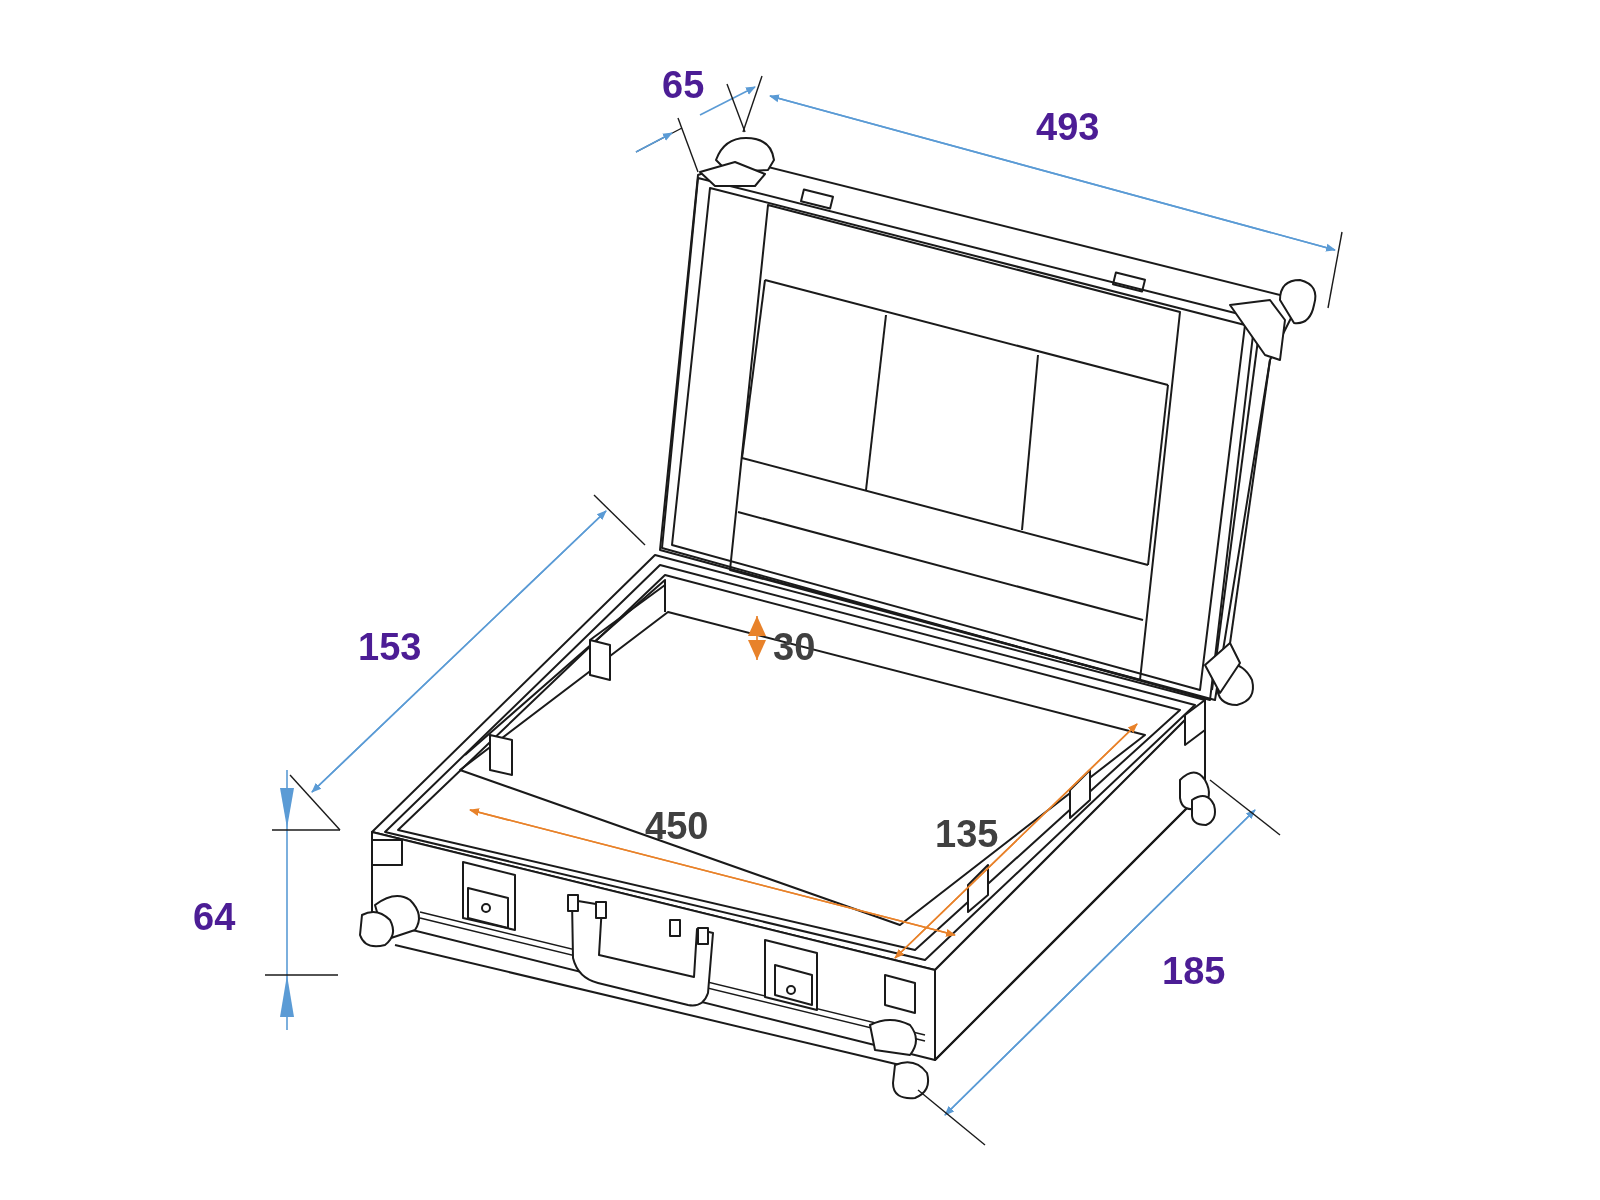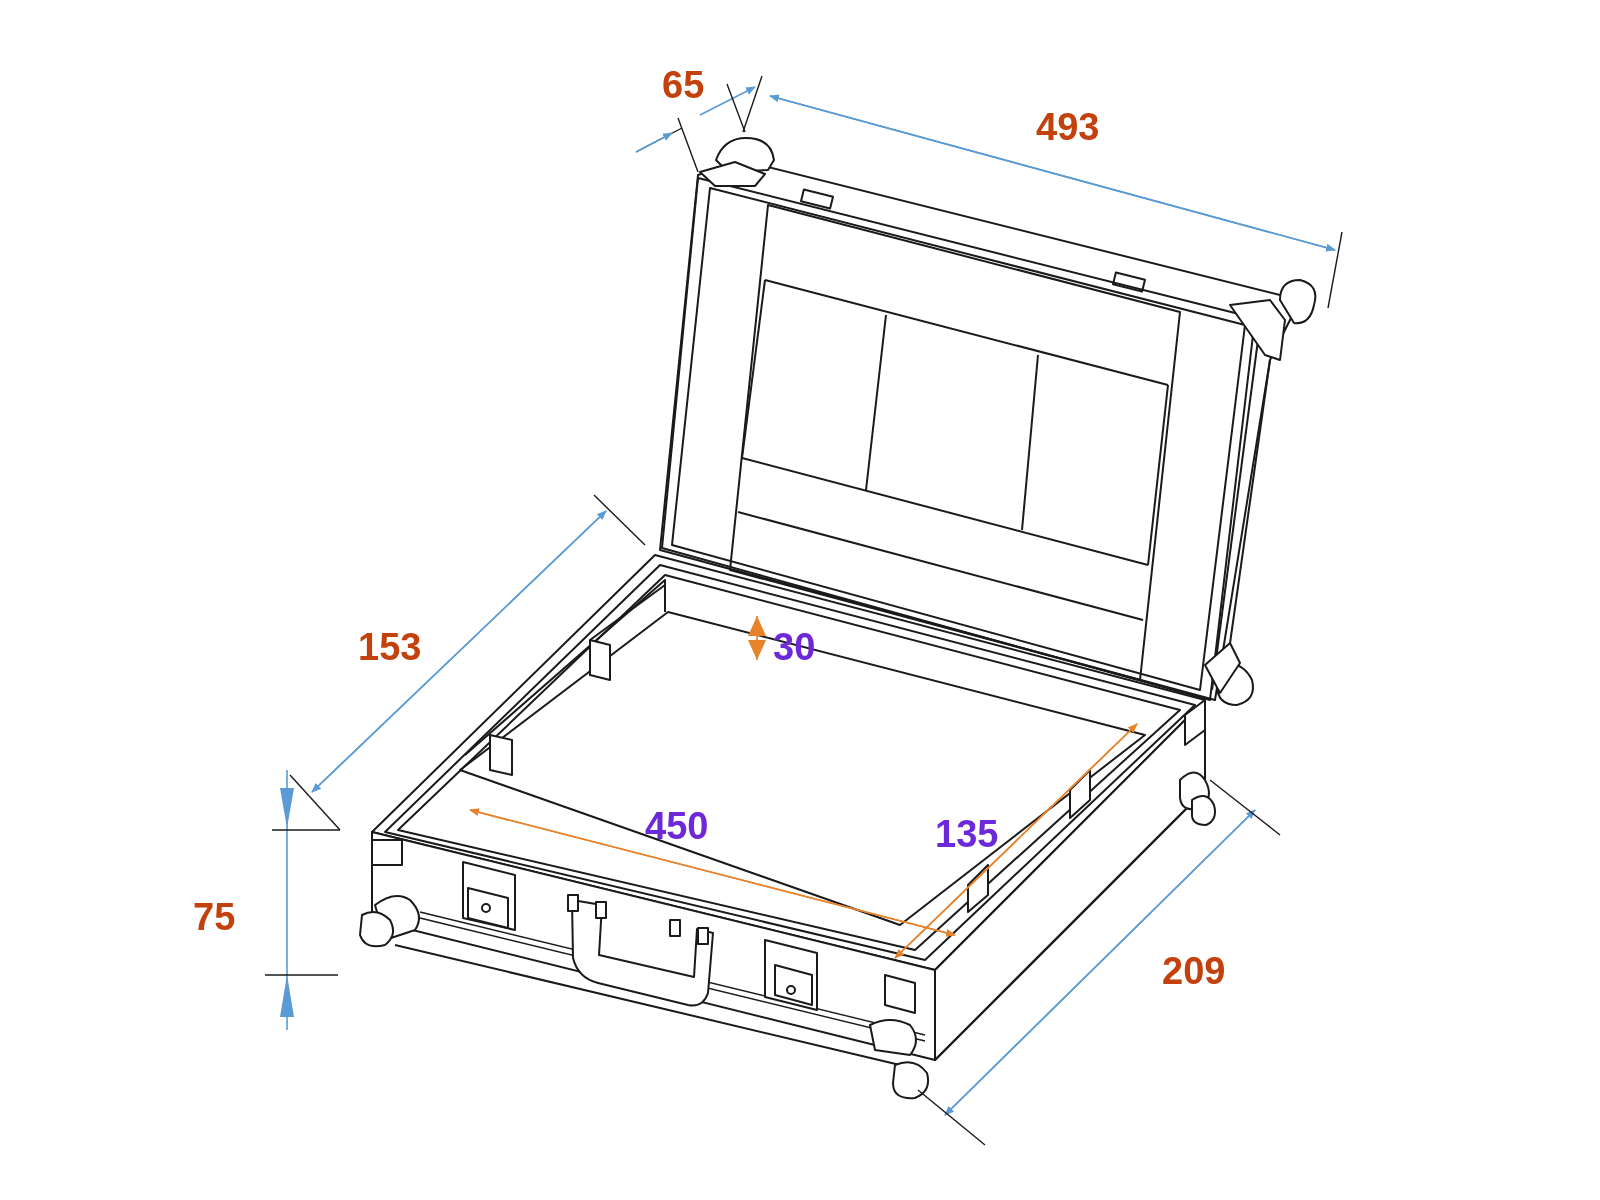--- a/index.html
+++ b/index.html
@@ -4,22 +4,22 @@
 <style>
   html, body { margin: 0; padding: 0; background: #ffffff; }
   body { width: 1600px; height: 1200px; overflow: hidden; position: relative; font-family: "Liberation Sans", sans-serif; }
   svg { position: absolute; left: 0; top: 0; }
   .ln { stroke: #1a1a1a; stroke-width: 2; fill: none; stroke-linejoin: round; }
   .ln-thin { stroke: #1a1a1a; stroke-width: 1.4; fill: none; }
   .fill-w { fill: #ffffff; }
   .dim-b { stroke: #5b9bd5; stroke-width: 1.6; fill: none; }
   .dim-o { stroke: #e8822a; stroke-width: 1.6; fill: none; }
   .lbl { position: absolute; font-weight: bold; font-size: 38px; line-height: 1; white-space: nowrap; }
-  .lbl.blue { color: #c2410c; }
-  .lbl.orange { color: #6d28d9; }
+  .lbl.blue { color: #4c1d95; }
+  .lbl.orange { color: #404040; }
 </style>
 </head>
 <body>
 
 <svg width="1600" height="1200" viewBox="0 0 1600 1200">
   <defs>
     <marker id="ab" markerWidth="10" markerHeight="10" refX="9" refY="5" orient="auto" markerUnits="userSpaceOnUse" viewBox="0 0 10 10">
       <path d="M0,1 L10,5 L0,9 z" fill="#5b9bd5"></path>
     </marker>
     <marker id="ao" markerWidth="10" markerHeight="10" refX="9" refY="5" orient="auto" markerUnits="userSpaceOnUse" viewBox="0 0 10 10">
@@ -164,18 +164,18 @@
   </g>
   <g>
     <line class="dim-o" x1="895" y1="958" x2="1137" y2="724" marker-end="url(#ao)"></line>
     <line class="dim-o" x1="1137" y1="724" x2="895" y2="958" marker-end="url(#ao)"></line>
   </g>
 </svg>
 
 <div class="lbl blue" style="left:662px; top:66px;">65</div>
 <div class="lbl blue" style="left:1036px; top:108px;">493</div>
 <div class="lbl blue" style="left:358px; top:628px;">153</div>
-<div class="lbl blue" style="left:193px; top:898px;">75</div>
-<div class="lbl blue" style="left:1162px; top:952px;">209</div>
+<div class="lbl blue" style="left:193px; top:898px;">64</div>
+<div class="lbl blue" style="left:1162px; top:952px;">185</div>
 
 <div class="lbl orange" style="left:773px; top:628px;">30</div>
 <div class="lbl orange" style="left:645px; top:807px;">450</div>
 <div class="lbl orange" style="left:935px; top:815px;">135</div>
 
 </body></html>

